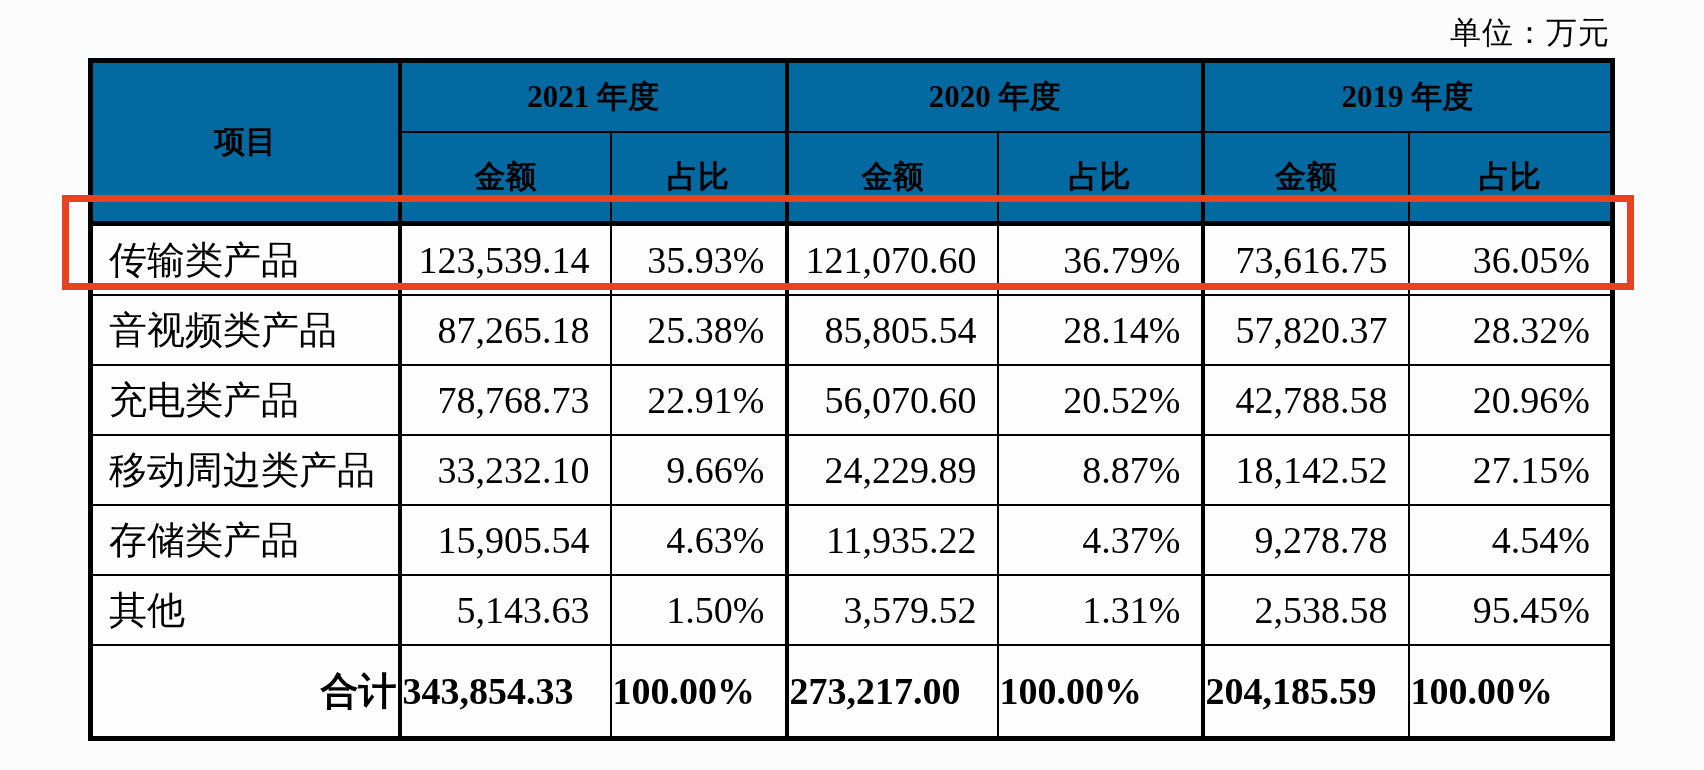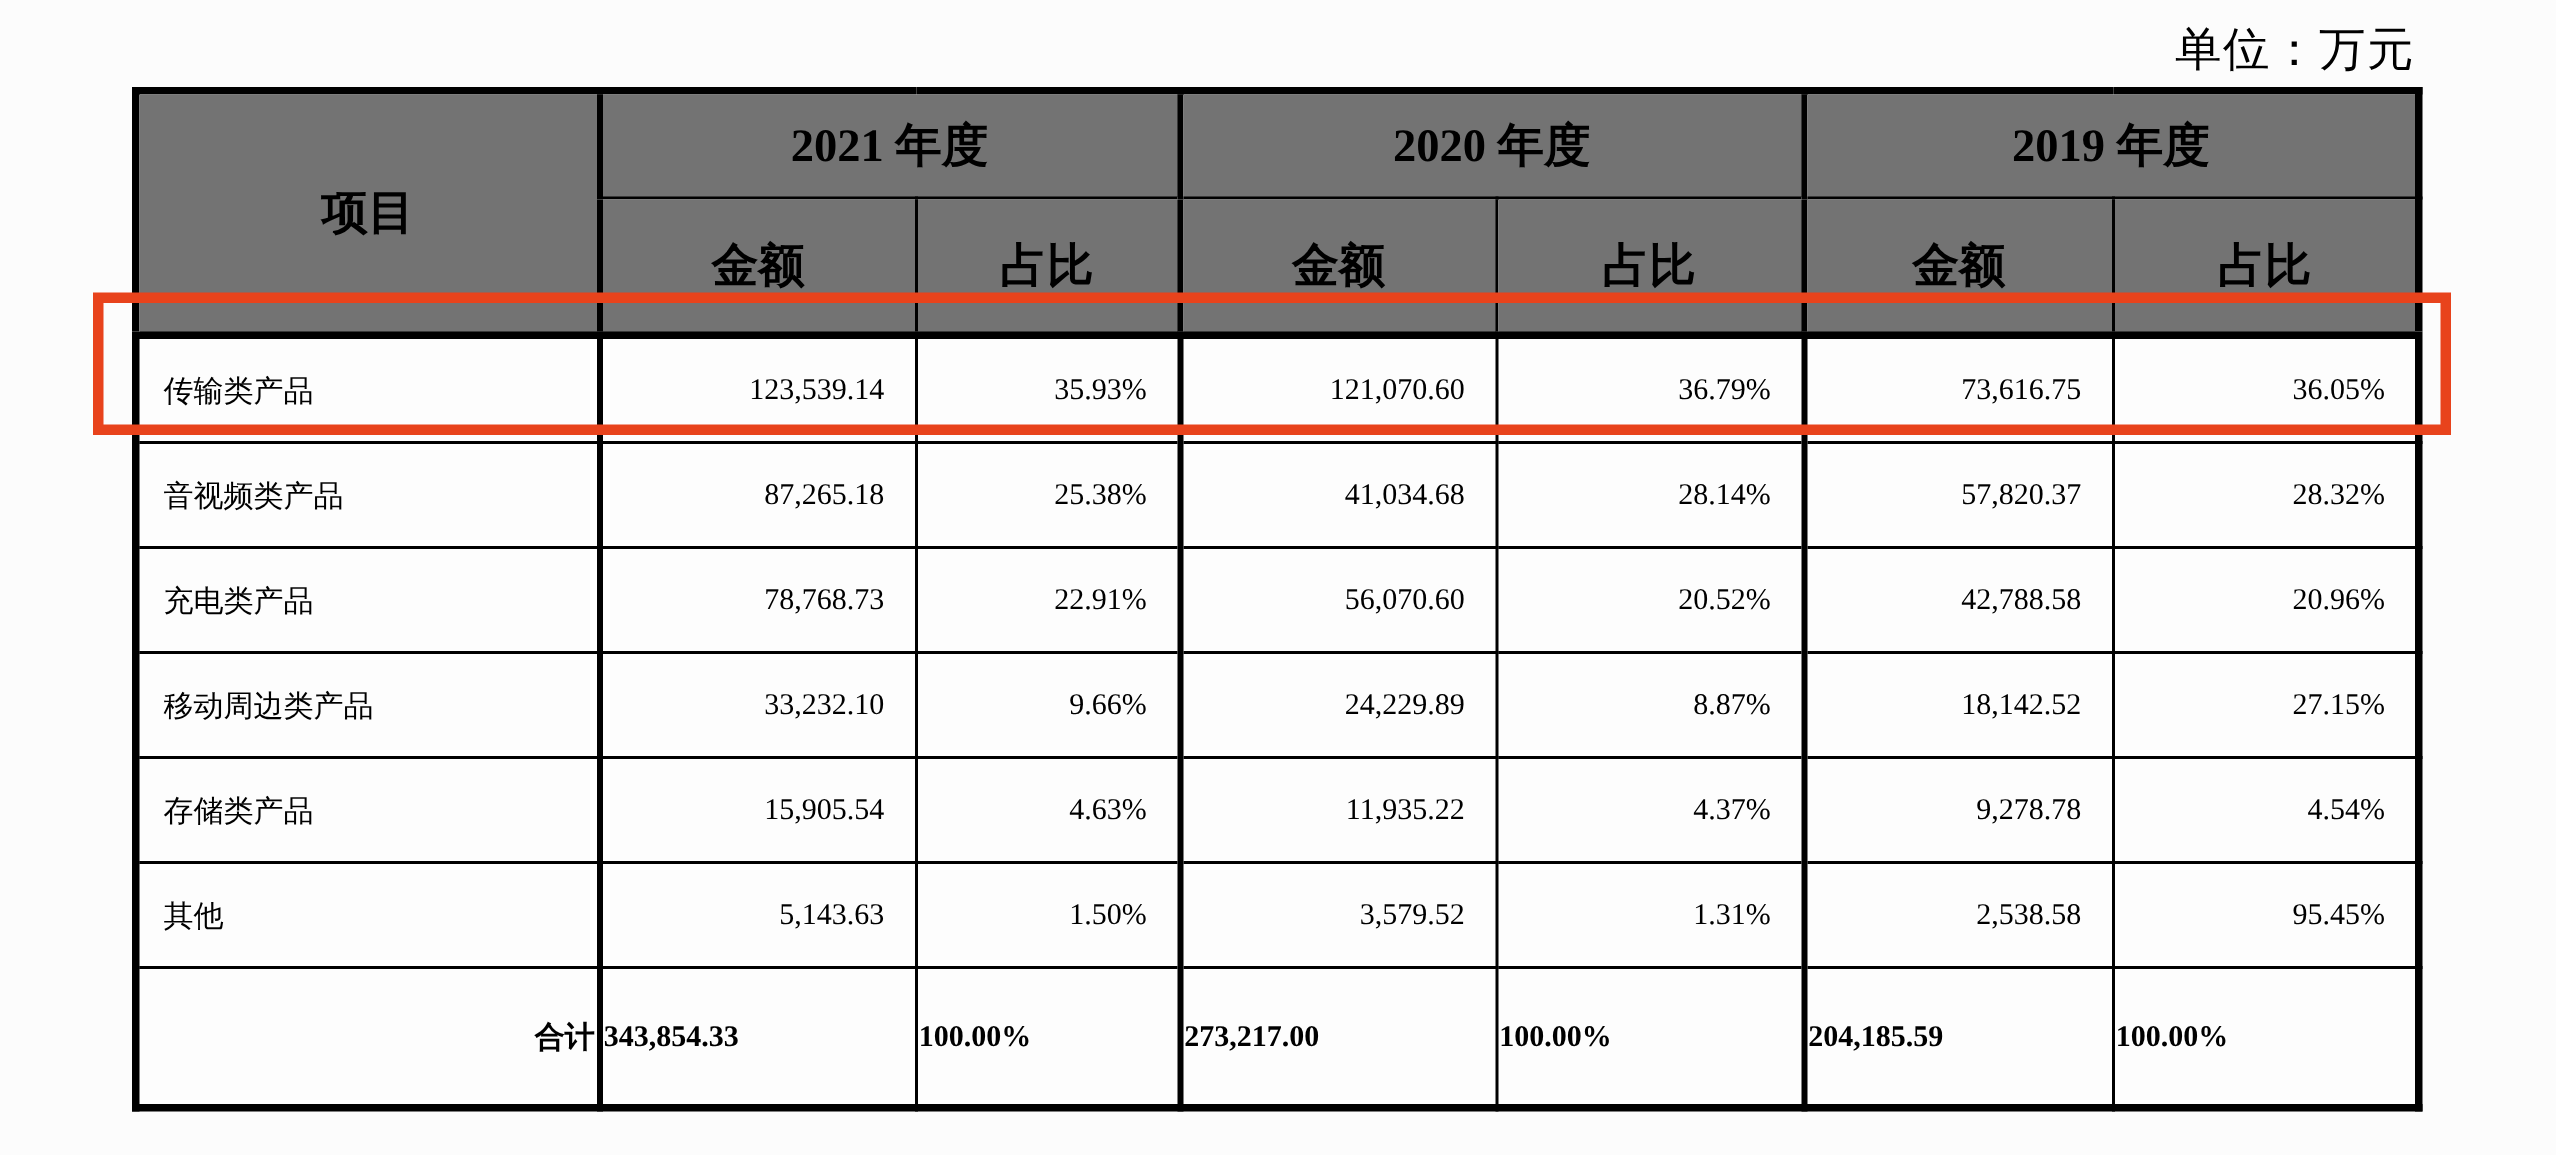--- a/index.html
+++ b/index.html
@@ -24,26 +24,26 @@
     left: 88px;
     top: 58px;
     width: 1522px;
     border-collapse: collapse;
     table-layout: fixed;
     border: 5px solid #000;
     background: #fdfdfd;
   }
   .data-table th, .data-table td {
     border: 2px solid #000;
-    font-size: 20px;
+    font-size: 38px;
     overflow: hidden;
     white-space: nowrap;
   }
   .data-table thead th {
-    background: #737373;
+    background: #0369a1;
     font-weight: bold;
     font-size: 31px;
     text-align: center;
   }
   .data-table thead { border-bottom: 5px solid #000; }
   .data-table tr.group-row th { height: 66px; }
   .data-table tr.sub-row th { height: 86px; }
   
   .data-table tr.group-row th { border-left-width: 4px; }
   .data-table tr.sub-row th:nth-child(odd) { border-left-width: 4px; }
@@ -113,21 +113,21 @@
         <td class="num">35.93%</td>
         <td class="num">121,070.60</td>
         <td class="num">36.79%</td>
         <td class="num">73,616.75</td>
         <td class="num">36.05%</td>
       </tr>
       <tr>
         <td class="item">音视频类产品</td>
         <td class="num">87,265.18</td>
         <td class="num">25.38%</td>
-        <td class="num">41,034.68</td>
+        <td class="num">85,805.54</td>
         <td class="num">28.14%</td>
         <td class="num">57,820.37</td>
         <td class="num">28.32%</td>
       </tr>
       <tr>
         <td class="item">充电类产品</td>
         <td class="num">78,768.73</td>
         <td class="num">22.91%</td>
         <td class="num">56,070.60</td>
         <td class="num">20.52%</td>

